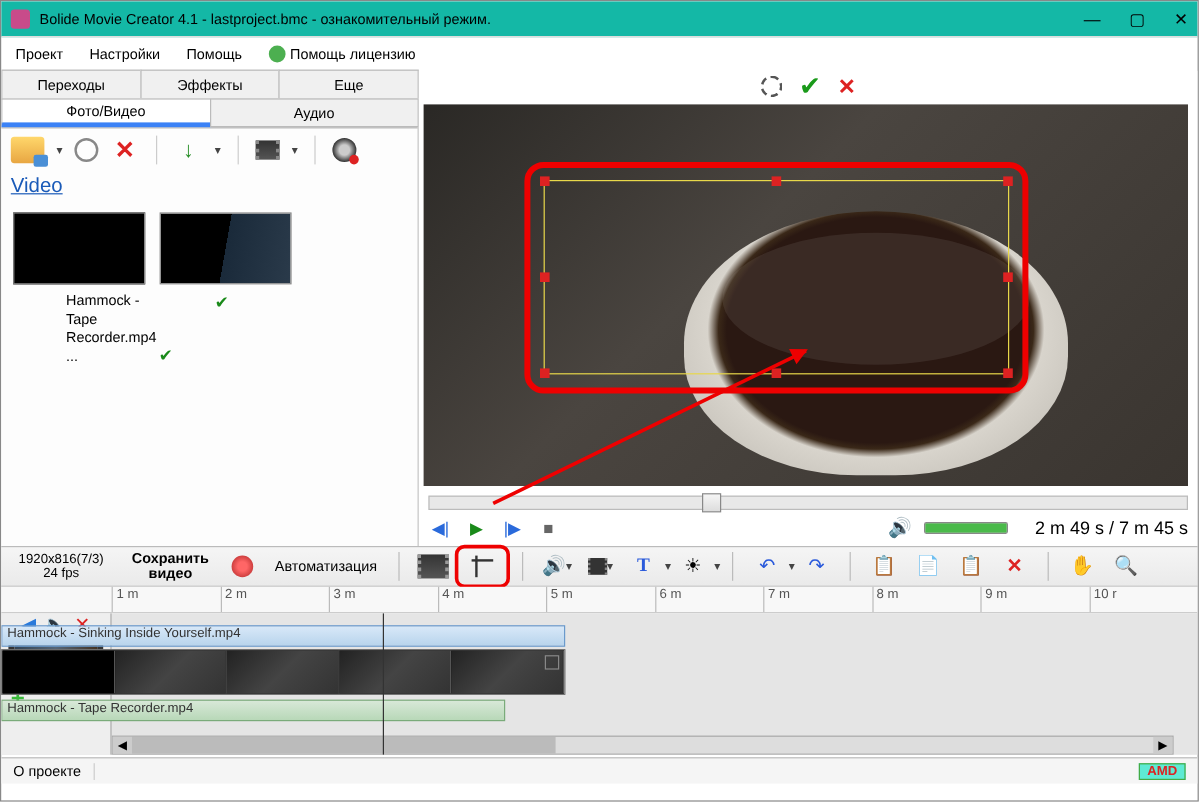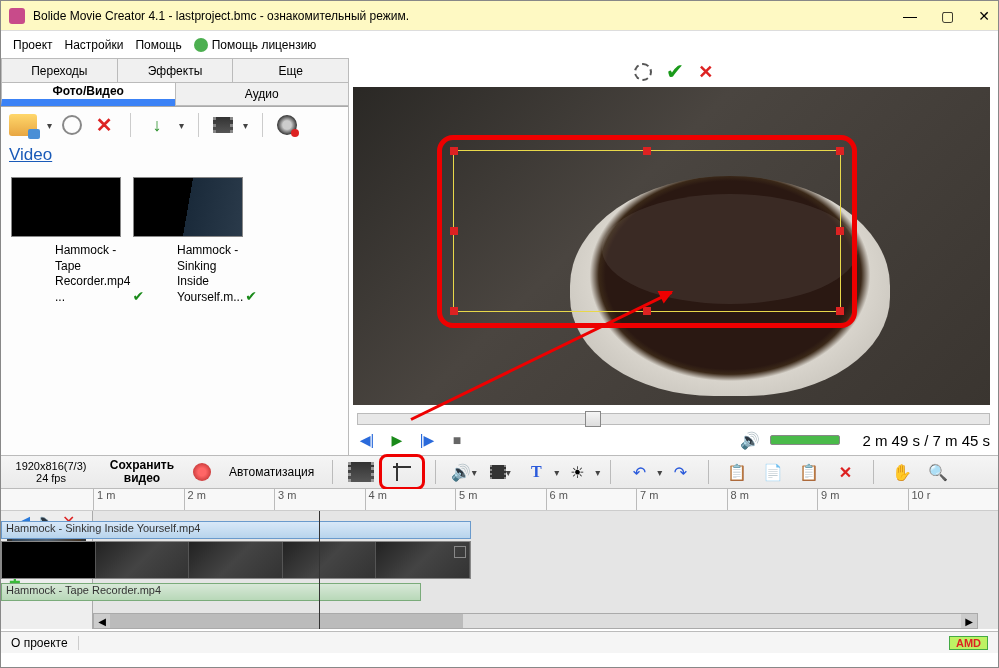--- a/index.html
+++ b/index.html
@@ -1,33 +1,33 @@
 <!DOCTYPE html>
 <html><head>
 <meta charset="utf-8">
 <style>
 * { box-sizing: border-box; margin: 0; padding: 0; font-family: "Segoe UI", Tahoma, sans-serif; }
 body { background: #fff; width: 999px; height: 668px; overflow: hidden; border: 1px solid #888; position: relative; }
 
-.titlebar { height: 30px; display: flex; align-items: center; padding: 0 8px; background: #fef9c3; border-bottom: 1px solid #ddd; }
+.titlebar { height: 30px; display: flex; align-items: center; padding: 0 8px; background: #14b8a6; border-bottom: 1px solid #ddd; }
 .titlebar .app-icon { width: 16px; height: 16px; background: #c84b8a; border-radius: 3px; margin-right: 8px; }
 .titlebar .title { font-size: 12px; flex: 1; }
 .titlebar .win-controls { display: flex; gap: 24px; font-size: 14px; font-family: "Segoe UI Symbol"; }
 
-.menubar { height: 28px; display: flex; align-items: center; padding: 0 6px; font-size: 12px; }
+.menubar { height: 28px; display: flex; align-items: center; padding: 0 6px; gap: 10px; font-size: 12px; }
 .menubar .mi { padding: 4px 6px; cursor: default; }
 .menubar .buy { display: flex; align-items: center; gap: 4px; }
 .menubar .buy .money-icon { width: 14px; height: 14px; background: #4caf50; border-radius: 50%; display: inline-block; }
 
 .content { display: flex; height: 396px; }
 .left-panel { width: 348px; border-right: 1px solid #bbb; background: #fdfdfd; display: flex; flex-direction: column; }
 .tabs-row1 { display: flex; height: 24px; }
 .tabs-row2 { display: flex; height: 24px; border-bottom: 1px solid #aaa; }
 .tab { flex: 1; display: flex; align-items: center; justify-content: center; font-size: 12px; border: 1px solid #bbb; background: #f0f0f0; margin: -1px -1px 0 0; cursor: default; }
-.tab.active { background: #fff; font-weight: 700; border-bottom: 7px solid #3b82f6; }
+.tab.active { background: #fff; font-weight: 400; border-bottom: 4px solid #3b82f6; }
 
 .icon-toolbar { height: 36px; display: flex; align-items: center; gap: 10px; padding: 0 8px; }
 .tb-icon { width: 24px; height: 24px; display: flex; align-items: center; justify-content: center; font-size: 16px; }
 .tb-icon.folder { background: linear-gradient(#ffd76b,#e8a642); border-radius: 3px; width: 28px; height: 22px; position: relative; }
 .tb-icon.folder::after { content:""; position:absolute; bottom:-3px; right:-3px; width:12px; height:10px; background:#4a8fd6; border-radius:2px; }
 .tb-sep { width:1px; height:24px; background:#ccc; margin:0 4px; }
 .tb-icon.clock { border:2px solid #888; border-radius:50%; width:20px; height:20px; position:relative; }
 .tb-icon.redx { color:#d22; font-weight:bold; font-size:20px; }
 .tb-icon.greendown { color:#2a902a; font-size:18px; }
 .tb-icon.film { background: linear-gradient(#333,#555); width:20px; height:16px; border-left:3px dotted #888; border-right:3px dotted #888; }
@@ -116,21 +116,21 @@
 .clip.thumbs-strip .f:first-child { background:#000; }
 .clip.thumbs-strip .crop-mark { position:absolute; right:4px; top:4px; width:12px; height:12px; border:1px solid #888; }
 .clip.audio { top:72px; left:0; width:420px; background: linear-gradient(#d8e8d8,#b8d8b8); border-color:#7aab7a; }
 .hscroll { position:absolute; bottom:0; left:92px; right:20px; height:16px; background:#ddd; border:1px solid #aaa; }
 .hscroll .thumb-bar { position:absolute; left:16px; width:40%; height:100%; background:#bbb; }
 .hscroll .ar { position:absolute; width:16px; height:14px; top:0; background:#ccc; display:flex; align-items:center; justify-content:center; font-size:10px; }
 .hscroll .ar.l{left:0;} .hscroll .ar.r{right:0;}
 
 .statusbar { position:absolute; bottom:14px; left:0; right:0; height:22px; border-top:1px solid #bbb; display:flex; align-items:center; font-size:12px; background:#f5f5f5; }
 .statusbar .cell { padding:0 10px; border-right:1px solid #ccc; }
-.statusbar .amd { margin-left:auto; margin-right:10px; background:#bef264; border:1px solid #4a4; color:#d22; font-weight:bold; padding:0 6px; font-size:11px; }
+.statusbar .amd { margin-left:auto; margin-right:10px; background:#5eead4; border:1px solid #4a4; color:#d22; font-weight:bold; padding:0 6px; font-size:11px; }
 </style>
 </head>
 <body>
 
 <div class="titlebar">
   <div class="app-icon"></div>
   <div class="title">Bolide Movie Creator 4.1 - lastproject.bmc  - ознакомительный режим.</div>
   <div class="win-controls">
     <span>—</span>
     <span>▢</span>
@@ -179,21 +179,20 @@
       <div class="thumb-item">
         <div class="thumb-img"></div>
         <div class="thumb-name">
             <span><span>Hammock - Tape</span><br><span>Recorder.mp4 ...</span></span>
             <span class="check">✔</span>
           </div>
       </div>
       <div class="thumb-item">
         <div class="thumb-img two"></div>
         <div class="thumb-name">
-            <span><span>Hammock - Sinking</span><br><span>Inside Yourself.m...</span></span>
             <span class="check">✔</span>
           </div>
       </div>
     </div>
   </div>
 
   <div class="preview-area">
     <div class="crop-controls">
       <div class="dashed-circle"></div>
       <div class="check">✔</div>

